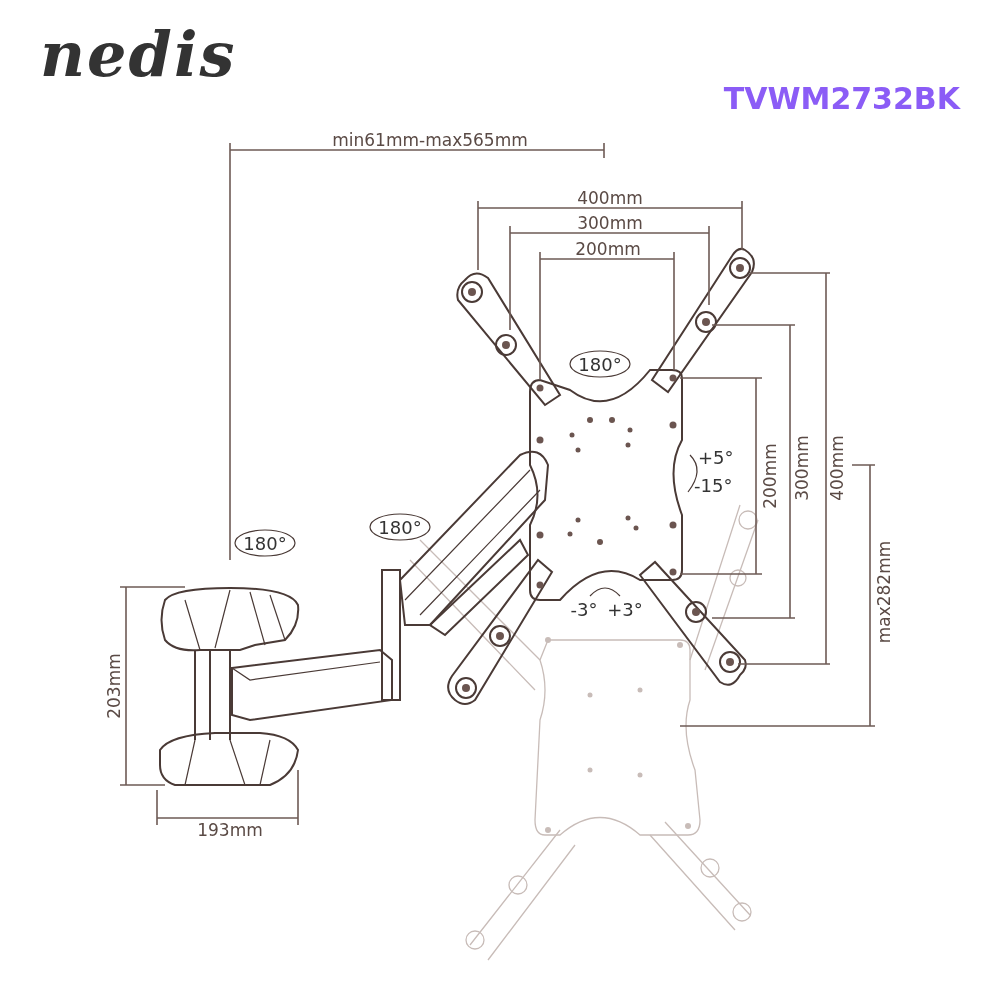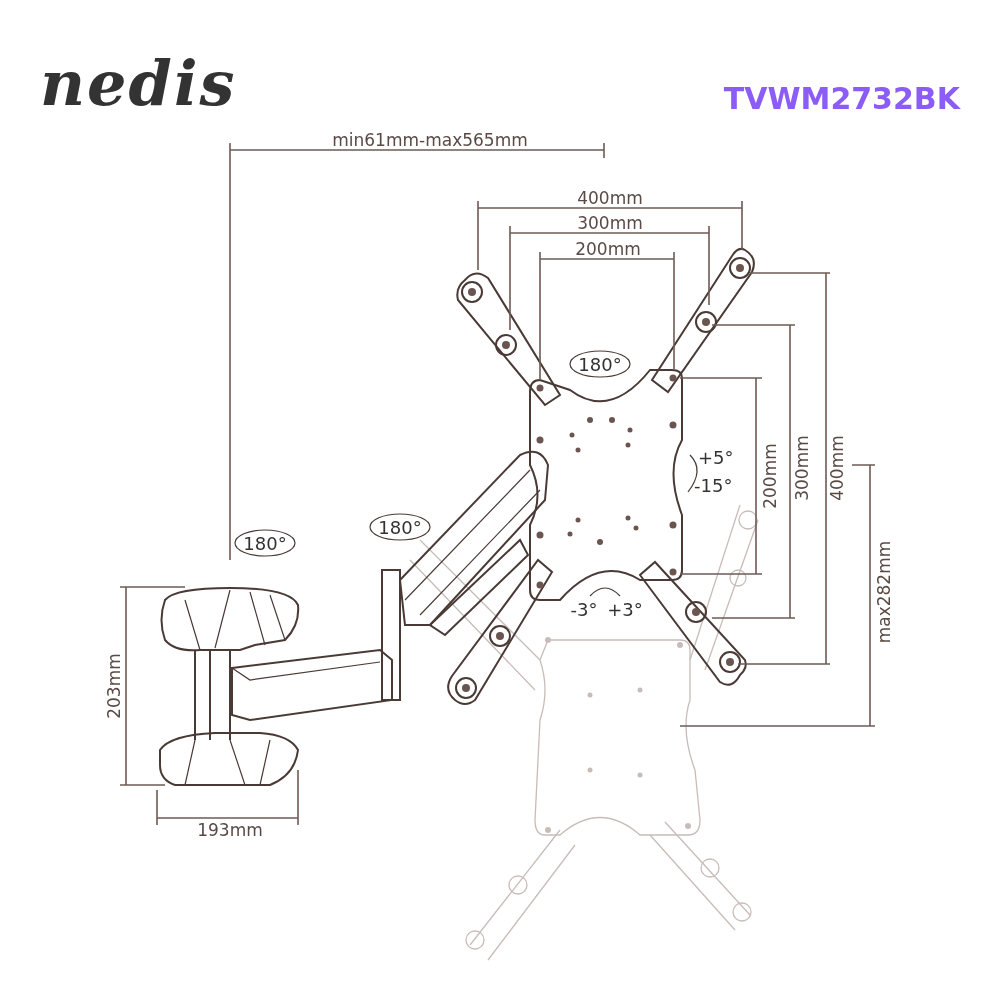--- a/index.html
+++ b/index.html
@@ -1,18 +1,18 @@
 <!DOCTYPE html>
 <html><head>
 <meta charset="utf-8">
 <style>
   html, body { margin: 0; padding: 0; background: #ffffff; }
   body { width: 1000px; height: 1000px; position: relative; overflow: hidden;
          font-family: "DejaVu Sans", sans-serif; }
-  .brand { position: absolute; left: 40px; top: 53px; font-family: "DejaVu Serif", serif;
+  .brand { position: absolute; left: 40px; top: 24px; font-family: "DejaVu Serif", serif;
            font-style: italic; font-weight: bold; font-size: 62px; color: #333333;
            letter-spacing: 2px; line-height: 1; }
   .model { position: absolute; right: 40px; top: 84px; font-family: "DejaVu Sans", sans-serif;
            font-weight: bold; font-size: 30px; color: #8b5cf6; line-height: 1; }
   svg { position: absolute; left: 0; top: 0; }
   .dim { stroke: #6e5b55; stroke-width: 1.6; fill: none; }
   .lbl { fill: #5a4a45; font-family: "DejaVu Sans", sans-serif; font-size: 17px; }
   .lblk { fill: #333; font-family: "DejaVu Sans", sans-serif; font-size: 18px; }
   .dark { stroke: #4a3a36; stroke-width: 2; fill: none; }
   .dark2 { stroke: #4a3a36; stroke-width: 1.2; fill: none; }

